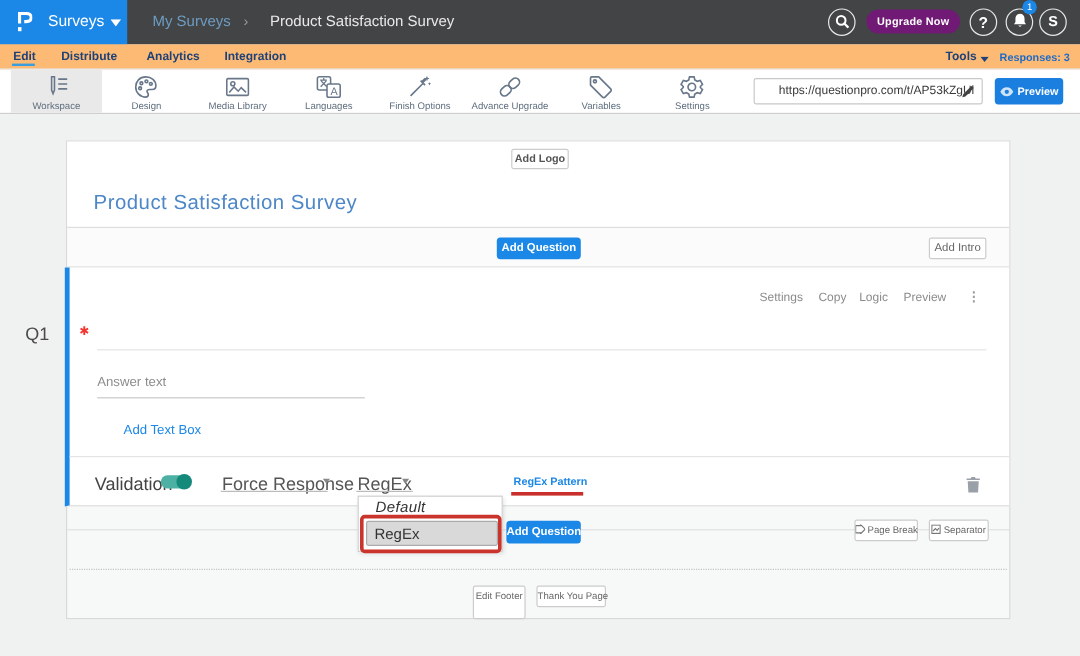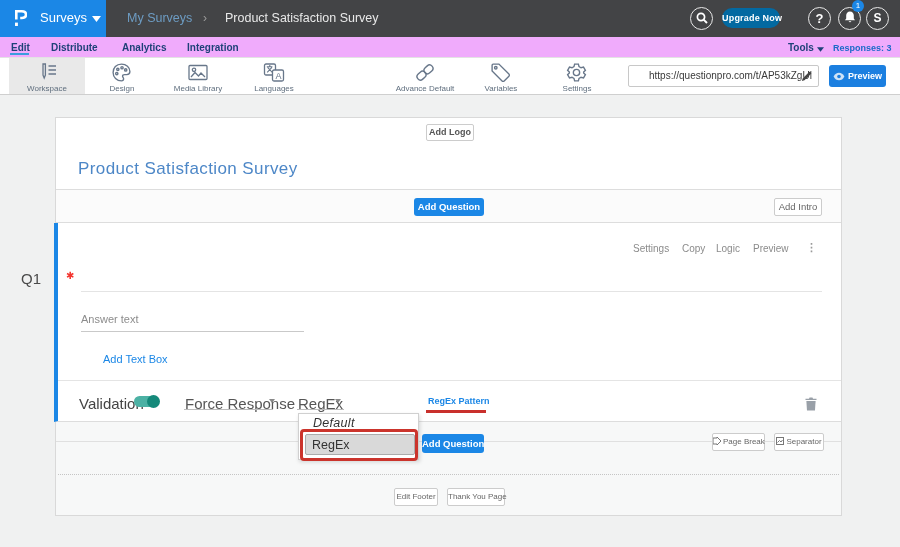--- a/index.html
+++ b/index.html
@@ -3,21 +3,21 @@
 <meta charset="utf-8">
 <style>
 * { margin:0; padding:0; box-sizing:border-box; }
 html,body { width:900px; height:547px; font-family:"Liberation Sans", sans-serif; background:#f0f1f1; overflow:hidden; }
 div,span { white-space:nowrap; }
 
 .topbar { position:absolute; left:0; top:0; width:900px; height:37px; background:#434446; }
 .logo-box { position:absolute; left:0; top:0; width:106px; height:37px; background:#1b87e6; color:#fff; }
 .circ { position:absolute; top:7px; width:23px; height:23px; border:1.5px solid #e8e8e8; border-radius:50%; color:#fff; text-align:center; }
 
-.tabbar { position:absolute; left:0; top:37px; width:900px; height:21px; background:#f0abfc; border-bottom:1px solid #e3e3e3; }
+.tabbar { position:absolute; left:0; top:37px; width:900px; height:21px; background:#fdba74; border-bottom:1px solid #e3e3e3; }
 .tab { position:absolute; top:5px; font-size:10px; font-weight:bold; color:#1e4178; }
 
 .toolbar { position:absolute; left:0; top:58px; width:900px; height:37px; background:#fff; border-bottom:1px solid #cfcfcf; }
 .titem { position:absolute; top:0; width:76px; height:36px; text-align:center; }
 .titem .lbl { position:absolute; top:26px; width:100%; font-size:8px; color:#5f6e7e; }
 .titem svg { position:absolute; top:4px; left:50%; margin-left:-11px; }
 
 .page { position:absolute; left:0; top:95px; width:900px; height:452px; background:#f0f1f1; }
 .card { position:absolute; left:55px; top:22px; width:787px; height:399px; background:#f7f8f8; border:1px solid #d9d9d9; }
 .sect-title { position:absolute; left:0; top:0; width:785px; height:72px; background:#fff; border-bottom:1px solid #ddd; }
@@ -45,21 +45,21 @@
   </div>
   <span style="position:absolute;left:127px;top:11px;font-size:12.5px;color:#6d9cc3;">My Surveys</span>
   <span style="position:absolute;left:203px;top:11px;font-size:12px;color:#9a9a9a;">›</span>
   <span style="position:absolute;left:225px;top:11px;font-size:12.5px;color:#e9e9e9;">Product Satisfaction Survey</span>
   <div class="circ" style="left:690px">
     <svg width="12" height="12" viewBox="0 0 12 12" style="margin-top:4px">
         <circle cx="5" cy="5" r="3.6" stroke="#fff" stroke-width="1.7" fill="none"></circle>
         <path d="M7.6 7.6 L11 11" stroke="#fff" stroke-width="1.9"></path>
       </svg>
   </div>
-  <div style="position:absolute;left:722px;top:8px;width:58px;height:20px;background:#0369a1;border-radius:10px;color:#fff;font-size:9px;font-weight:bold;text-align:center;line-height:20px;letter-spacing:0.2px;">Upgrade Now</div>
+  <div style="position:absolute;left:722px;top:8px;width:78px;height:20px;background:#701a75;border-radius:10px;color:#fff;font-size:9px;font-weight:bold;text-align:center;line-height:20px;letter-spacing:0.2px;">Upgrade Now</div>
   <div class="circ" style="left:808px; font-size:13px; font-weight:bold; line-height:21px;">?</div>
   <div class="circ" style="left:838px">
     <svg width="12" height="13" viewBox="0 0 12 13" style="margin-top:3px">
         <path d="M6 0.5 C3.6 0.5 2.2 2.2 2.2 4.6 L2.2 7.4 L1 9.3 L11 9.3 L9.8 7.4 L9.8 4.6 C9.8 2.2 8.4 0.5 6 0.5 Z" fill="#fff"></path>
         <path d="M4.6 10.3 a1.5 1.5 0 0 0 2.8 0 Z" fill="#fff"></path>
       </svg>
   </div>
   <div style="position:absolute;left:852px;top:0px;width:12px;height:12px;background:#1b87e6;border-radius:50%;color:#fff;font-size:8px;text-align:center;line-height:12px;">1</div>
   <div class="circ" style="left:866px; font-size:12px; font-weight:bold; line-height:21px;">S</div>
 </div>
@@ -105,28 +105,37 @@
   </div>
   <div class="titem" style="left:236px">
     <svg width="22" height="21" viewBox="0 0 22 20" fill="none" stroke="#68778a" stroke-width="1.3">
       <rect x="1.5" y="1.5" width="11" height="11" rx="1.5"></rect>
       <rect x="9.5" y="7.5" width="11" height="11" rx="1.5" fill="#fff"></rect>
       <path d="M6.8 2.5 L6.8 4 M3.8 4.2 L9.4 4.2 M4.2 9.8 L8.9 4.9 M4.6 4.9 L9.3 9.8" stroke-width="1.1"></path>
       <text x="12.5" y="16.5" font-size="9" fill="#68778a" stroke="none" font-family="Liberation Sans">A</text>
     </svg>
     <div class="lbl">Languages</div>
   </div>
+  <div class="titem" style="left:312px">
+    <svg width="21" height="21" viewBox="0 0 20 20" fill="none" stroke="#68778a" stroke-width="1.3">
+      <path d="M3 17 L13 7 M11 5 L14.5 8.5"></path>
+      <path d="M12 6.5 L15 3.5" stroke-width="2.2"></path>
+      <path d="M16 1 L16.6 2.6 L18.2 3.2 L16.6 3.8 L16 5.4 L15.4 3.8 L13.8 3.2 L15.4 2.6 Z" fill="#68778a" stroke="none"></path>
+      <path d="M18 6 L18.4 7 L19.4 7.4 L18.4 7.8 L18 8.8 L17.6 7.8 L16.6 7.4 L17.6 7 Z" fill="#68778a" stroke="none"></path>
+    </svg>
+    <div class="lbl">Finish Options</div>
+  </div>
   <div class="titem" style="left:387px">
     <svg width="22" height="21" viewBox="0 0 22 20" fill="none" stroke="#68778a" stroke-width="1.4">
       <g transform="rotate(-42 11 10)">
           <rect x="1.5" y="6.6" width="9.6" height="6.8" rx="3.4"></rect>
           <rect x="10.9" y="6.6" width="9.6" height="6.8" rx="3.4"></rect>
         </g>
     </svg>
-    <div class="lbl">Advance Default</div>
+    <div class="lbl">Advance Upgrade</div>
   </div>
   <div class="titem" style="left:463px">
     <svg width="21" height="21" viewBox="0 0 20 20" fill="none" stroke="#68778a" stroke-width="1.3">
       <path d="M2 8.5 L2 3 A1 1 0 0 1 3 2 L8.5 2 L18 11.5 A1.4 1.4 0 0 1 18 13.5 L13.5 18 A1.4 1.4 0 0 1 11.5 18 Z"></path>
       <circle cx="5.5" cy="5.5" r="1.2"></circle>
     </svg>
     <div class="lbl">Variables</div>
   </div>
   <div class="titem" style="left:539px">
     <svg width="21" height="21" viewBox="0 0 20 20" fill="none" stroke="#68778a" stroke-width="1.3">
@@ -193,21 +202,21 @@
     <div style="position:absolute;left:0;top:323px;width:785px;border-top:1px solid #e0e0e0;"></div>
     <div style="position:absolute;left:2px;top:356px;width:781px;border-top:1px dotted #c5c5c5;"></div>
     <div class="btn-blue" style="position:absolute;left:366px;top:316px;width:62px;height:19px;line-height:19px;">Add Question</div>
     <div class="btn-white" style="position:absolute;left:656px;top:315px;width:53px;height:18px;line-height:16px;"><svg style="vertical-align:-1px;margin-right:2px" width="8" height="8" viewBox="0 0 8 8">
           <path d="M0 1 L4 1 L4 0 L8 4 L4 8 L4 7 L0 7 Z" fill="none" stroke="#777" stroke-width="1"></path>
         </svg>Page Break</div>
     <div class="btn-white" style="position:absolute;left:718px;top:315px;width:50px;height:18px;line-height:16px;"><svg style="vertical-align:-1px;margin-right:2px" width="8" height="8" viewBox="0 0 8 8">
           <rect x="0.5" y="0.5" width="7" height="7" fill="none" stroke="#777" stroke-width="1"></rect>
           <path d="M1.5 5.5 L3.5 3.5 L5 5 L6.5 3" fill="none" stroke="#777" stroke-width="1"></path>
         </svg>Separator</div>
-    <div class="btn-white" style="position:absolute;left:338px;top:370px;width:44px;height:18px;line-height:16px;">Edit Footer</div>
+    <div class="btn-white" style="position:absolute;left:338px;top:370px;width:44px;height:28px;line-height:16px;">Edit Footer</div>
     <div class="btn-white" style="position:absolute;left:391px;top:370px;width:58px;height:18px;line-height:16px;">Thank You Page</div>
   </div>
 
   <div style="position:absolute;left:298px;top:318px;width:121px;height:47px;background:#fff;border:1px solid #d0d0d0;box-shadow:1px 2px 4px rgba(0,0,0,0.15);">
     <div style="position:absolute;left:14px;top:2px;font-size:12.5px;color:#333;letter-spacing:0.3px;font-style:italic;">Default</div>
   </div>
   <div style="position:absolute;left:300px;top:334px;width:118px;height:32px;border:3px solid #cb342c;border-radius:4px;background:#fff;">
     <div style="position:absolute;left:2px;top:2px;width:110px;height:21px;background:#d9d9d9;border:1px solid #ababab;border-radius:2px;"></div>
     <div style="position:absolute;left:9px;top:6px;font-size:12.5px;color:#333;">RegEx</div>
   </div>

